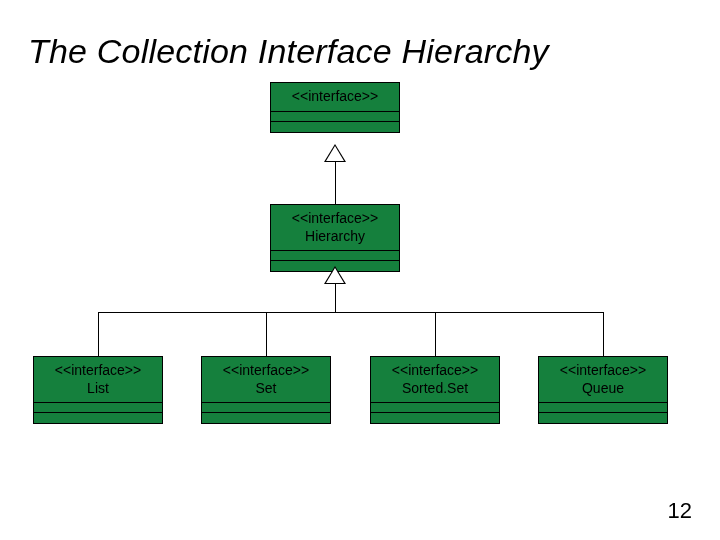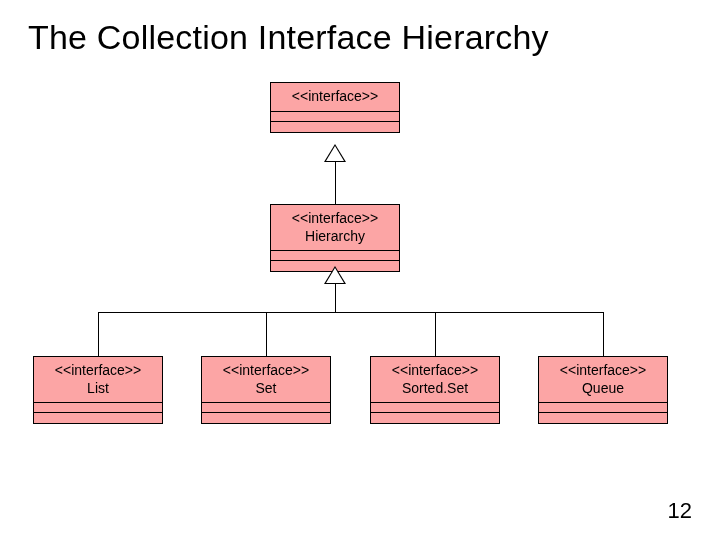--- a/index.html
+++ b/index.html
@@ -6,34 +6,35 @@
   body {
     margin: 0;
     width: 720px;
     height: 540px;
     background: #fff;
     font-family: Arial, Helvetica, sans-serif;
     position: relative;
   }
   .title {
     font-size: 34px;
-    padding: 18px 0 0 28px;
+    padding: 32px 0 0 28px;
     font-weight: normal;
     letter-spacing: 0.2px;
+    font-style: italic;
   }
   .page-num {
     position: absolute;
     right: 28px;
     bottom: 16px;
     font-size: 22px;
   }
   
   .uml {
     position: absolute;
-    background: #fca5a5;
+    background: #15803d;
     border: 1px solid #000;
     width: 130px;
     text-align: center;
     font-size: 14px;
   }
   .uml .hdr {
     border-bottom: 1px solid #000;
     padding: 5px 4px 5px 4px;
     line-height: 1.25;
   }

